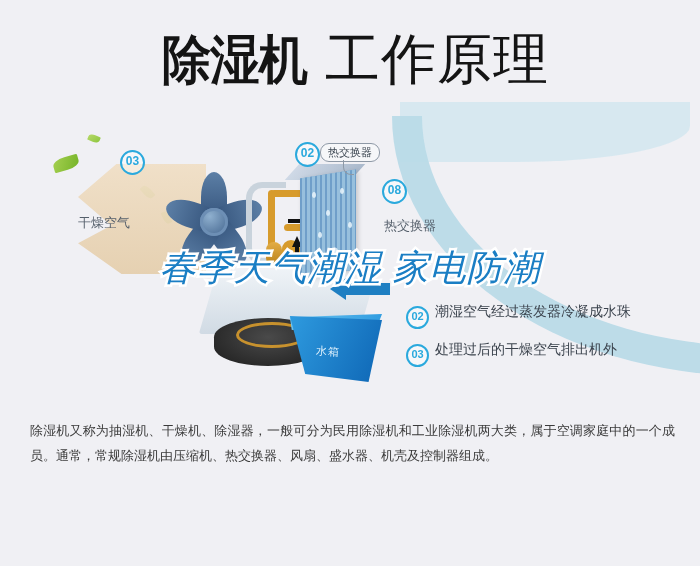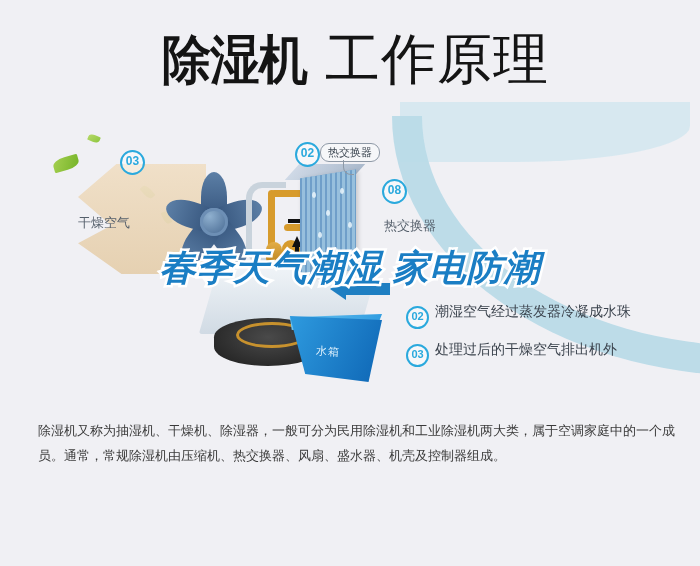--- a/index.html
+++ b/index.html
@@ -205,41 +205,41 @@
     background:rgba(255,255,255,.45);
   }
   .cap{
     position:absolute;color:#555f6b;font-size:13px;white-space:nowrap;
   }
 
   
   .overlay{
     position:absolute;left:0;top:248px;width:700px;
     text-align:center;line-height:40px;
-    font-size:36px;font-weight:bold;
+    font-size:36px;font-weight:normal;
     color:#1a7ec4;
     letter-spacing:1px;
     -webkit-text-stroke:5px #ffffff;
     paint-order:stroke fill;
     font-style:italic;
   }
   .overlay .ln{display:block;}
 
   
   .step-line{
     position:absolute;color:#3b434d;font-size:14px;white-space:nowrap;margin-left:12px;
   }
 
   
   .body-text{
     position:absolute;left:30px;top:418px;width:645px;
     color:#3a3a3a;font-size:13px;line-height:25px;
     text-align:justify;
   }
-  .body-text p{margin:0 0 12px 8px;}
+  .body-text p{margin:0 0 12px 0;}
 </style>
 </head>
 <body>
 
 <div class="page">
 
   <div class="title-wrap">
     <span class="title-a">除湿机</span><span class="title-b">工作原理</span>
   </div>
 

